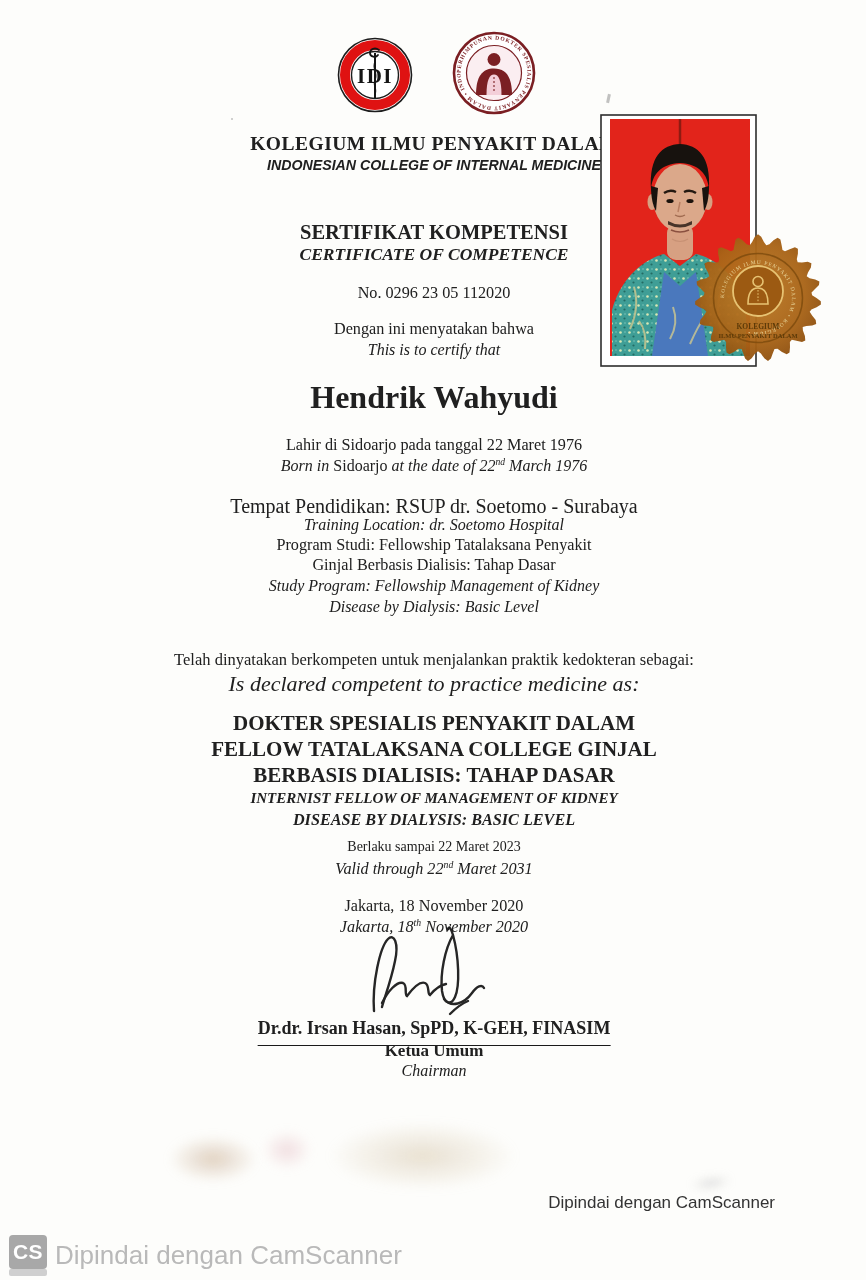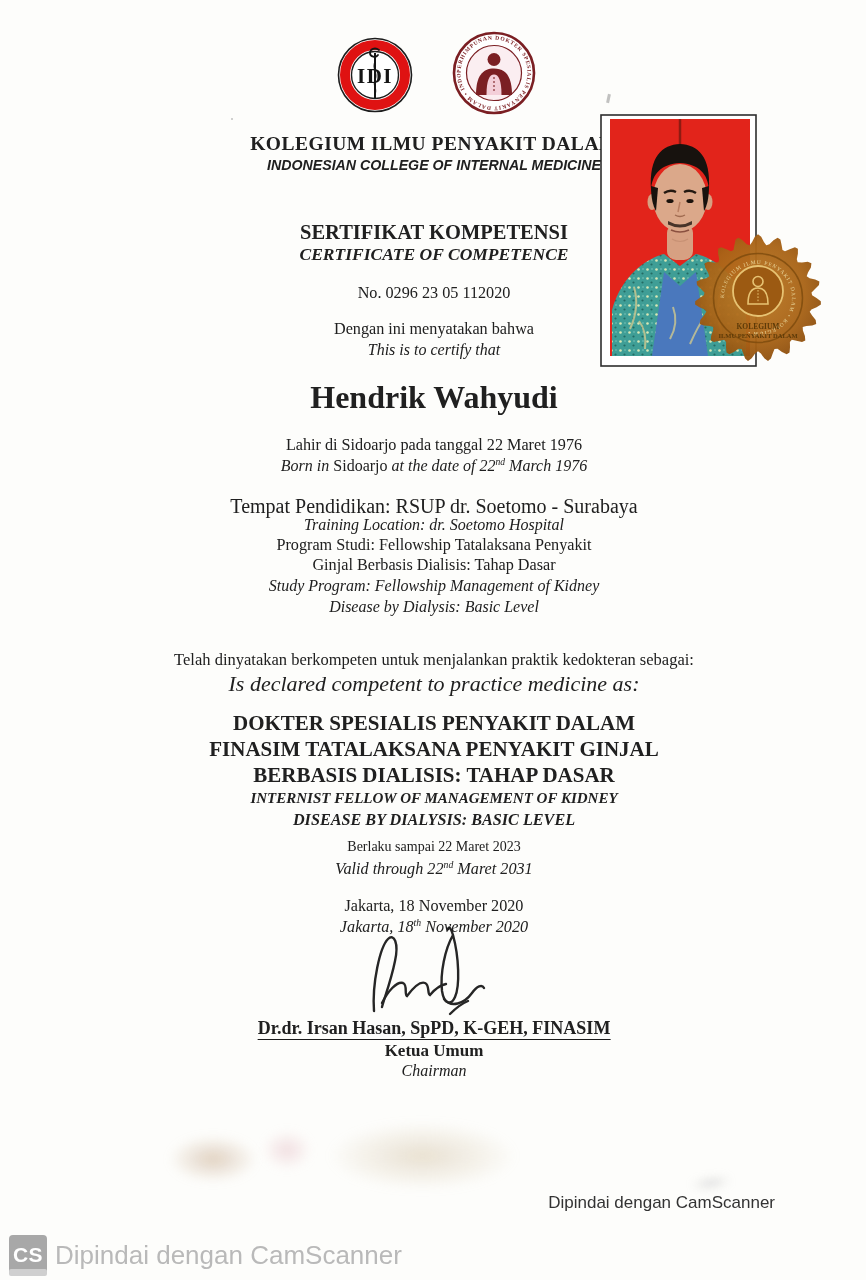--- a/index.html
+++ b/index.html
@@ -3,29 +3,29 @@
 <meta charset="utf-8">
 <style>
   html,body{margin:0;padding:0;background:#e9e9e9;}
   .page{position:relative;width:866px;height:1280px;background:#fdfdfb;overflow:hidden;
         font-family:"Liberation Serif",serif;color:#202020;}
   .line{position:absolute;left:434px;transform:translateX(-50%);white-space:nowrap;line-height:1.12;}
   .b{font-weight:bold;}
   .it{font-style:italic;}
   .rm{font-style:normal;}
   .sans{font-family:"Liberation Sans",sans-serif;}
-  .ul{border-bottom:1.8px solid #1a1a1a;padding-bottom:1px;}
+  .ul{border-bottom:1.8px solid #1a1a1a;padding-bottom:7px;}
   sup{font-size:0.6em;line-height:0;vertical-align:super;}
   .photo{position:absolute;left:600px;top:114px;z-index:3;}
   .seal{position:absolute;left:688px;top:228px;z-index:4;}
   .logos{position:absolute;top:0;left:0;z-index:1;}
   .sig{position:absolute;left:352px;top:921px;z-index:2;}
   .smudge{position:absolute;filter:blur(5px);border-radius:50%;z-index:0;}
   .speck{position:absolute;background:#8f8f8f;opacity:.55;z-index:1;}
-  .cs-box{position:absolute;left:9px;top:1235px;width:38px;height:40px;background:#a8a8a8;border-radius:4px;
+  .cs-box{position:absolute;left:9px;top:1235px;width:38px;height:34px;background:#a8a8a8;border-radius:4px;
           display:flex;align-items:center;justify-content:center;z-index:2;}
   .cs-box span{color:#ffffff;font-family:"Liberation Sans",sans-serif;font-weight:bold;font-size:21px;letter-spacing:.5px;}
   .cs-base{position:absolute;left:9px;top:1269px;width:38px;height:7px;background:#cfcfcf;border-radius:2px;z-index:2;}
   .cs-text{position:absolute;left:55px;top:1240px;font-family:"Liberation Sans",sans-serif;
            font-size:26px;color:#b9b9b9;white-space:nowrap;z-index:2;}
   .scan-mark{position:absolute;top:1193px;right:91px;font-family:"Liberation Sans",sans-serif;
              font-size:17px;font-weight:500;color:#333333;white-space:nowrap;z-index:1;}
 </style>
 </head>
 <body>
@@ -77,21 +77,21 @@
   <div class="line it" style="top:516px;font-size:16px;">Training Location: dr. Soetomo Hospital</div>
   <div class="line" style="top:536px;font-size:16.2px;">Program Studi: Fellowship Tatalaksana Penyakit</div>
   <div class="line" style="top:556px;font-size:16.2px;">Ginjal Berbasis Dialisis: Tahap Dasar</div>
   <div class="line it" style="top:577px;font-size:16px;">Study Program: Fellowship Management of Kidney</div>
   <div class="line it" style="top:598px;font-size:16px;">Disease by Dialysis: Basic Level</div>
 
   <div class="line" style="top:651px;font-size:16.5px;">Telah dinyatakan berkompeten untuk menjalankan praktik kedokteran sebagai:</div>
   <div class="line it" style="top:672px;font-size:22px;">Is declared competent to practice medicine as:</div>
 
   <div class="line b" style="top:712px;font-size:21px;">DOKTER SPESIALIS PENYAKIT DALAM</div>
-  <div class="line b" style="top:738px;font-size:21px;">FINASIM TATALAKSANA PENYAKIT GINJAL</div>
+  <div class="line b" style="top:738px;font-size:21px;">FELLOW TATALAKSANA COLLEGE GINJAL</div>
   <div class="line b" style="top:764px;font-size:21px;">BERBASIS DIALISIS: TAHAP DASAR</div>
   <div class="line b it" style="top:790px;font-size:15px;">INTERNIST FELLOW OF MANAGEMENT OF KIDNEY</div>
   <div class="line b it" style="top:811px;font-size:16.2px;">DISEASE BY DIALYSIS: BASIC LEVEL</div>
 
   <div class="line" style="top:839px;font-size:14px;">Berlaku sampai 22 Maret 2023</div>
   <div class="line it" style="top:860px;font-size:16.2px;"><span>Valid through 22</span><sup>nd</sup><span> Maret 2031</span></div>
   <div class="line" style="top:897px;font-size:16.2px;">Jakarta, 18 November 2020</div>
   <div class="line it" style="top:918px;font-size:16.2px;"><span>Jakarta, 18</span><sup>th</sup><span> November 2020</span></div>
 
   <svg class="sig" width="150" height="100" viewBox="0 0 150 100">

